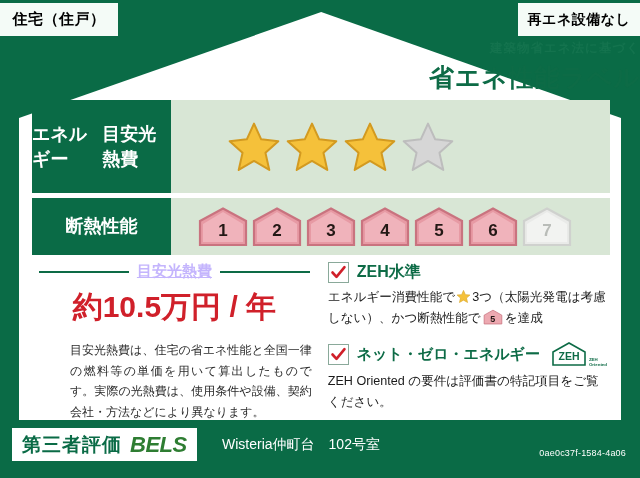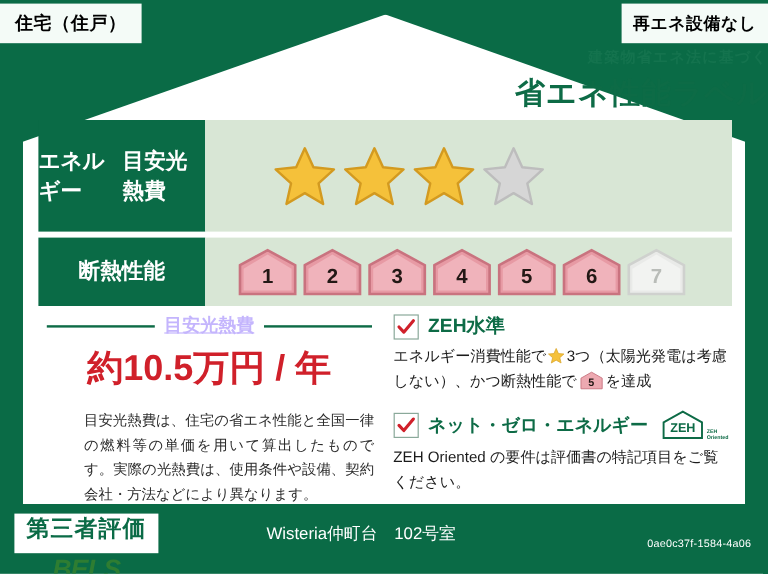--- a/index.html
+++ b/index.html
@@ -98,21 +98,21 @@
     position:absolute;inset:0;display:flex;align-items:center;justify-content:center;
     font-size:9px;font-weight:700;color:#231815;padding-top:4px;box-sizing:border-box;
   }
   .zeh-logo{display:inline-flex;align-items:flex-end;gap:2px;vertical-align:-6px;margin-left:3px;}
   .zeh-logo-sub{font-size:4.4px;color:#0d6b46;line-height:1.15;font-weight:700;}
 
   
   .footer{position:absolute;left:0;right:0;bottom:0;height:58px;background:#0a6b46;}
   .bels-badge{
     position:absolute;left:12px;top:8px;height:33px;background:#ffffff;
-    display:flex;align-items:center;padding:0 10px;gap:8px;flex-direction:column;
+    display:flex;align-items:center;padding:0 10px;gap:8px;
   }
   .bels-jp{font-size:19px;font-weight:700;color:#0a6b46;letter-spacing:1px;}
   .bels-en{font-size:22px;font-weight:700;color:#2e7d32;letter-spacing:-0.5px;font-style:italic;}
   .bldg-name{position:absolute;left:222px;top:16px;font-size:14px;color:#ffffff;}
   .eval-date{position:absolute;right:14px;top:9px;font-size:14px;font-weight:700;color:#ffffff;}
   .eval-id{position:absolute;right:14px;top:28px;font-size:9px;color:#ffffff;letter-spacing:.2px;}
 </style>
 </head>
 <body>
 

